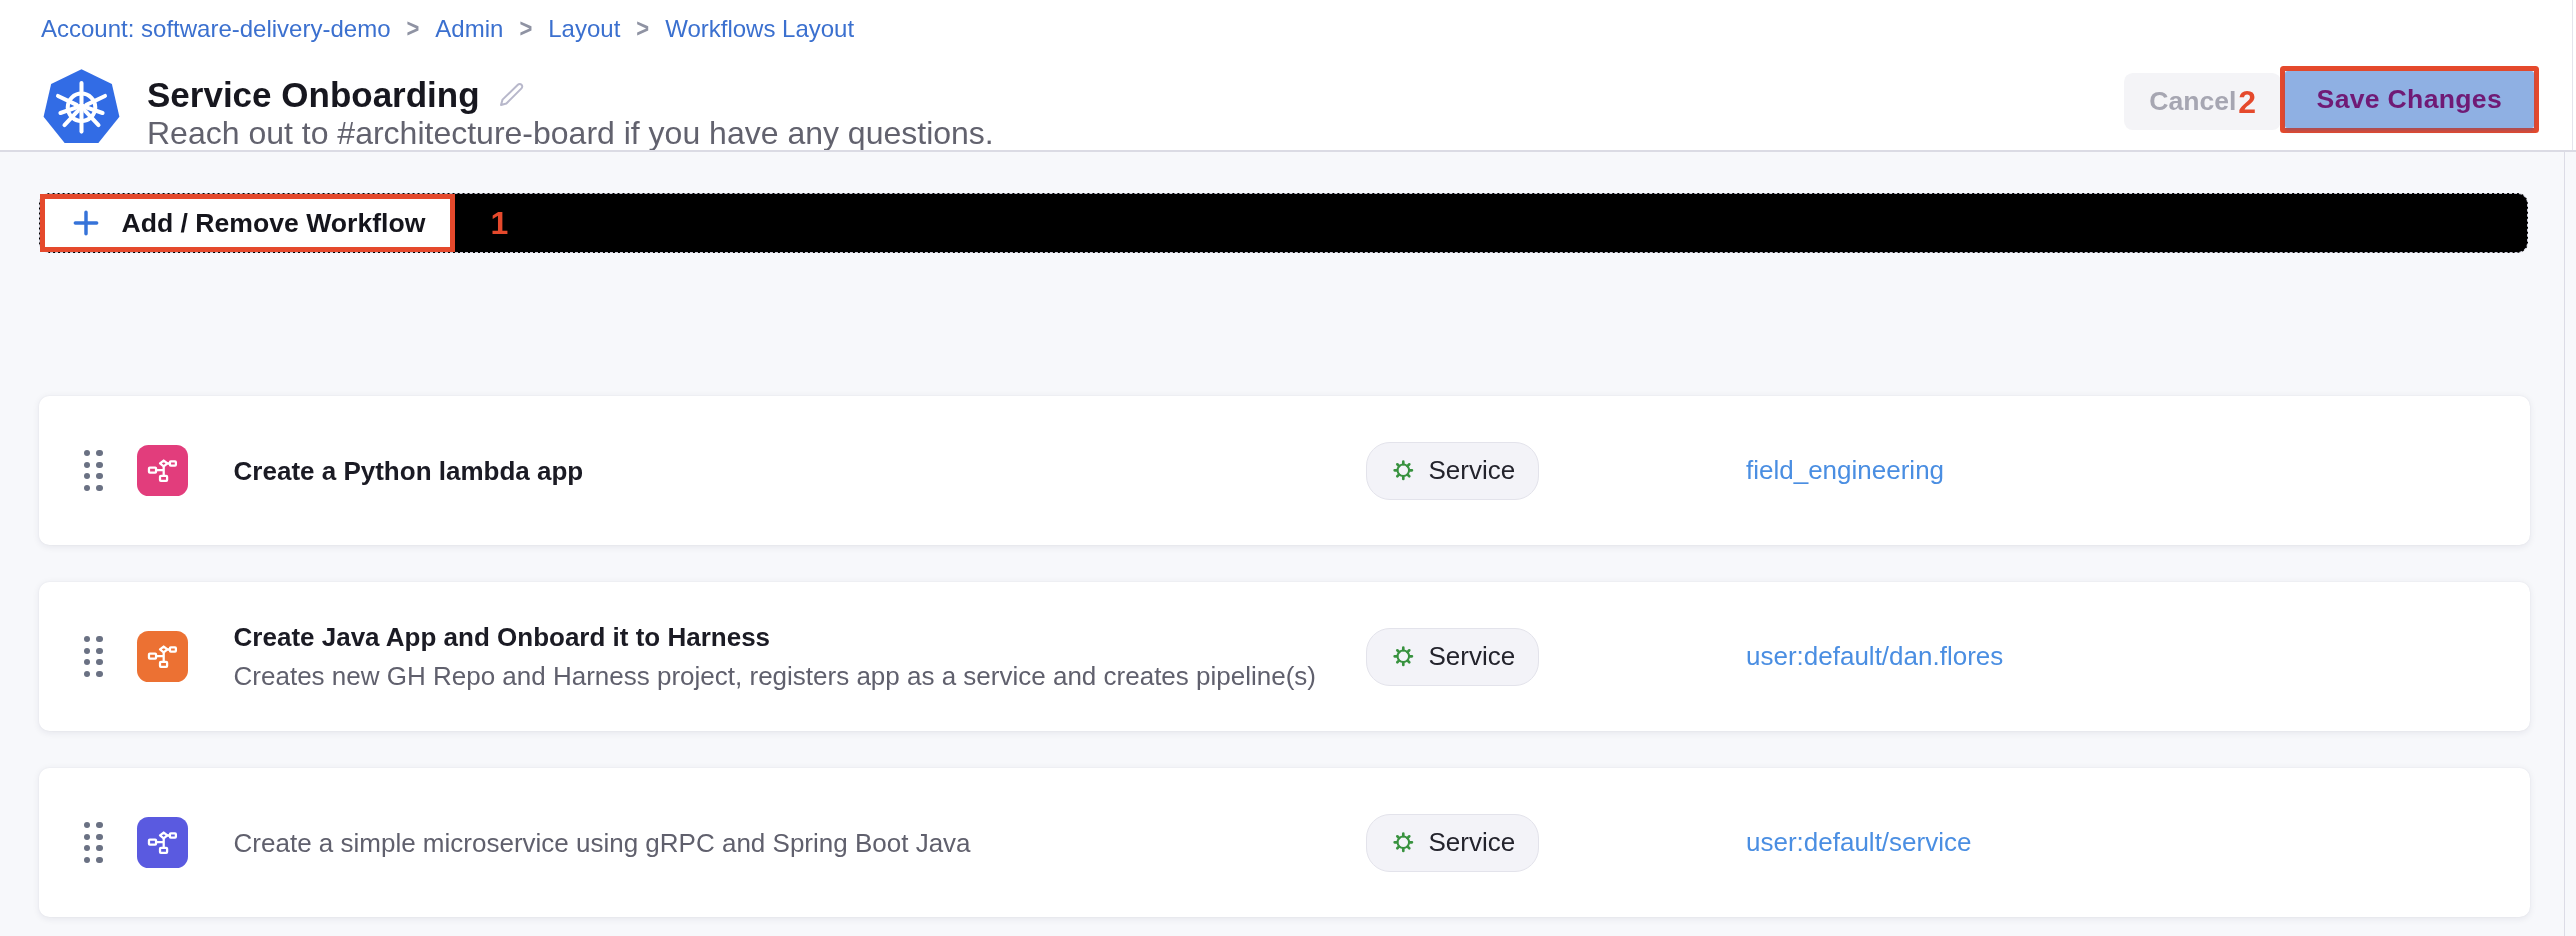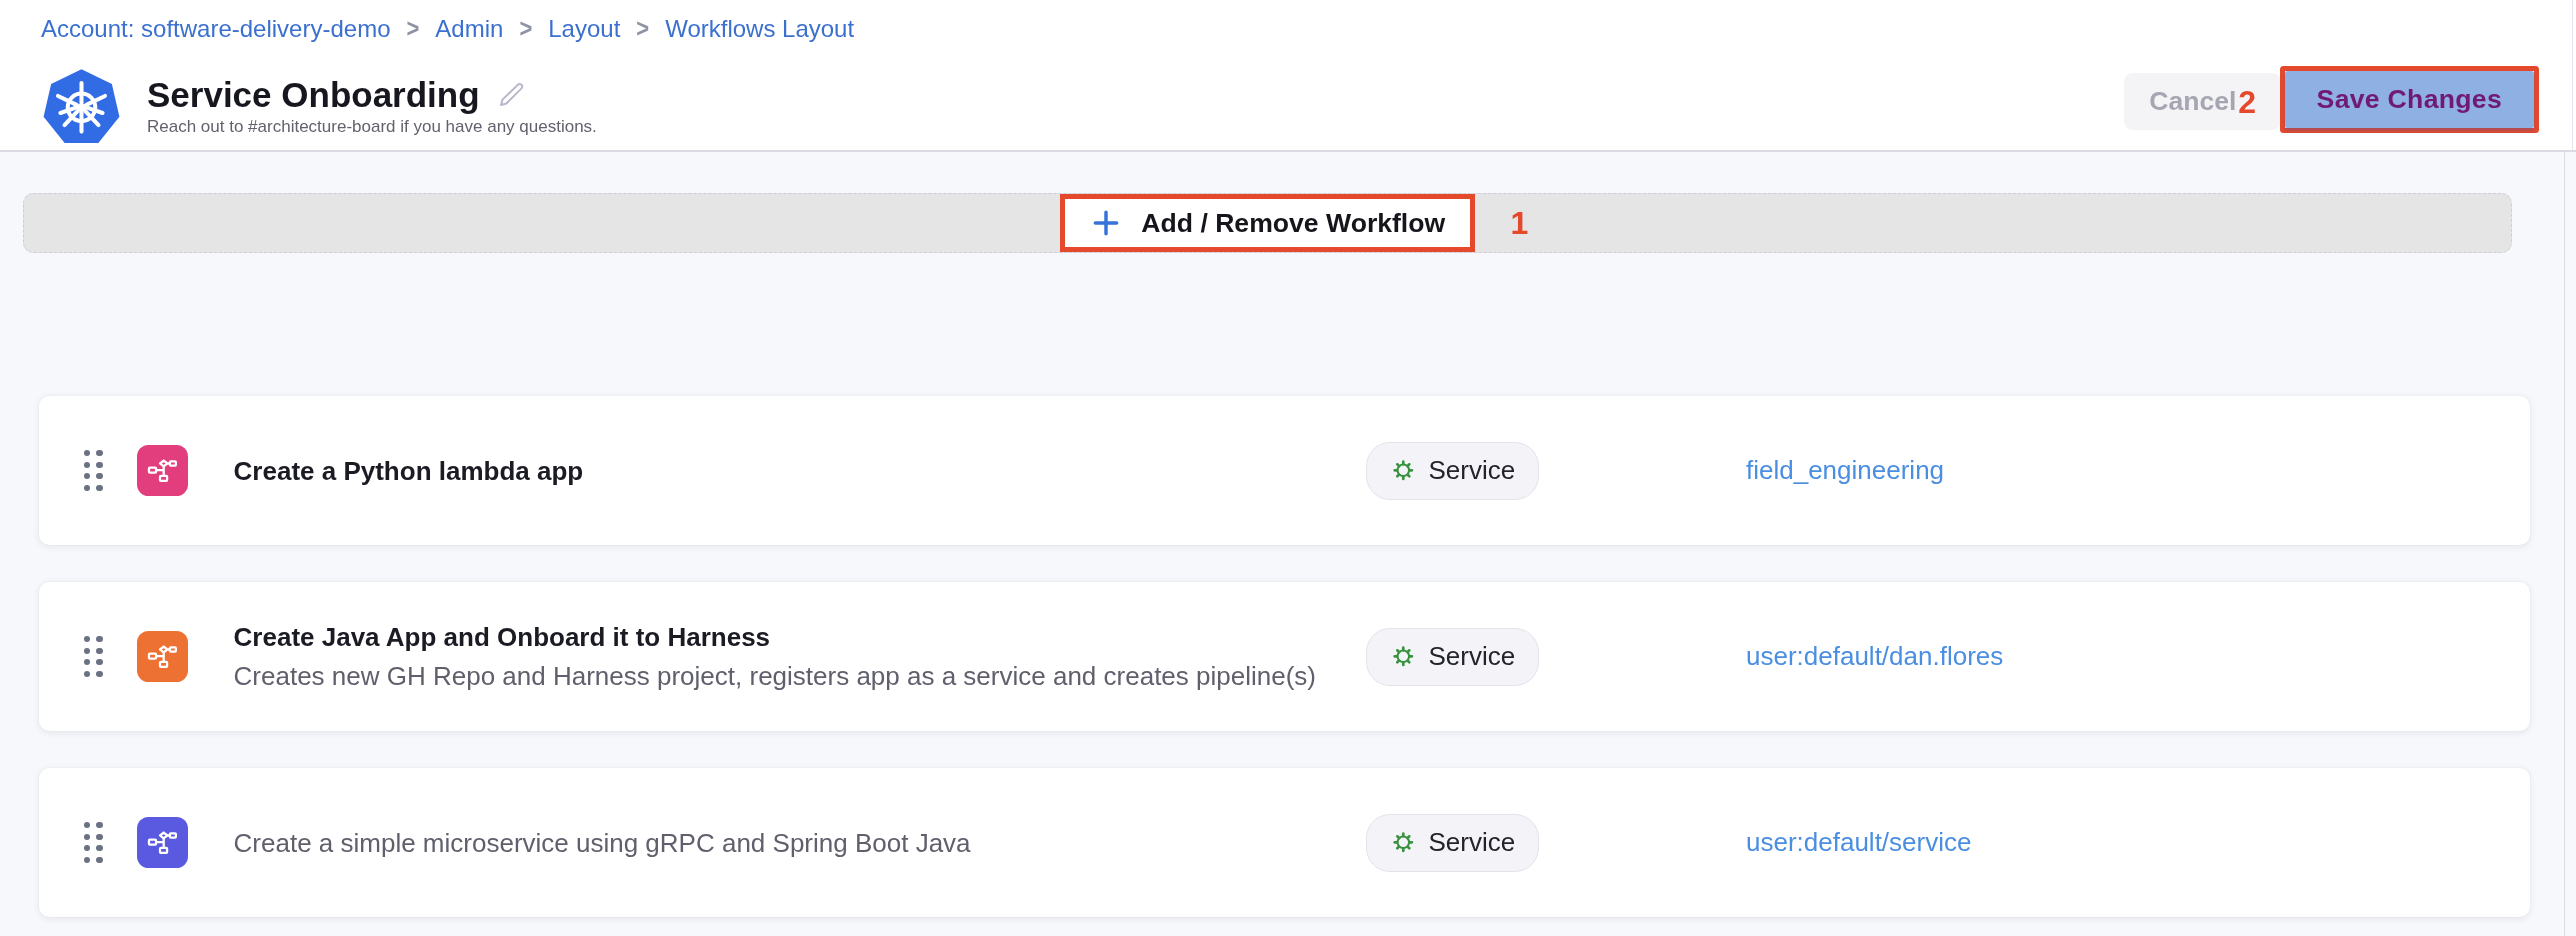--- a/index.html
+++ b/index.html
@@ -8,39 +8,39 @@
 
   
   .topbar{position:absolute;top:0;left:0;width:2576px;height:150px;background:#fff;}
   .breadcrumb{position:absolute;top:14px;left:41px;display:flex;align-items:center;gap:16px;font-size:24px;line-height:30px;}
   .crumb{color:#3b70cf;cursor:pointer;text-decoration:none;}
   .crumb-sep{color:#8f93a3;font-size:22px;font-weight:700;transform:scaleY(1.15);}
   .k8s-logo{position:absolute;top:66px;left:41px;width:81px;height:81px;}
   .title-line{position:absolute;top:51px;left:147px;display:flex;align-items:center;gap:17.7px;}
   .page-title{font-size:35px;font-weight:700;color:#17171f;line-height:42px;}
   .edit-pencil{display:flex;align-items:center;cursor:pointer;}
-  .subtitle{position:absolute;top:111px;left:147px;font-size:17px;color:#62626e;line-height:32px;}
+  .subtitle{position:absolute;top:117px;left:147px;font-size:32px;color:#62626e;line-height:32px;}
 
   .cancel-btn{position:absolute;top:73px;right:295px;height:57px;padding:0 25px;display:flex;align-items:center;
     background:#f4f4f7;border:none;border-radius:8.9px;font-size:26.6px;font-weight:700;color:#a6a6b2;
     font-family:"Liberation Sans",sans-serif;cursor:pointer;}
   .annot-num{font-size:32px;font-weight:700;line-height:1;}
   .cancel-btn .annot-num{margin-left:1.8px;}
   .save-annot{position:absolute;top:66px;right:37px;border:5.3px solid transparent;border-radius:3.5px;}
   .save-btn{height:57px;padding:0 32px;display:flex;align-items:center;background:#8fb0e3;border:none;border-radius:2.7px;
     font-size:26.6px;font-weight:700;color:#701a75;font-family:"Liberation Sans",sans-serif;letter-spacing:0.3px;cursor:pointer;
     box-shadow:0 2.7px 3.5px rgba(70,90,160,.35);}
 
   .divider{position:absolute;top:150px;left:0;width:2576px;height:1.8px;background:#dbdbe4;}
 
   
   .main{position:absolute;top:152px;left:0;width:2576px;height:784px;background:#f7f8fb;}
 
-  .add-zone{position:absolute;top:41px;left:23px;width:2487px;height:58px;background:#e5e5e5;border:1.8px dashed #cdcdd9;
-    border-radius:10.6px;display:flex;align-items:center;justify-content:center;}
+  .add-zone{position:absolute;top:41px;left:39px;width:2487px;height:58px;background:#000000;border:1.8px dashed #cdcdd9;
+    border-radius:10.6px;display:flex;align-items:center;}
   .add-annot{position:relative;border:5.3px solid transparent;}
   .add-btn{height:48px;padding:0 25px;display:flex;align-items:center;gap:19.5px;background:#fff;border:none;
     font-size:26.6px;font-weight:700;color:#15151c;font-family:"Liberation Sans",sans-serif;cursor:pointer;}
   .annot-1{position:absolute;right:-58px;top:50%;transform:translateY(-50%);}
 
   .table-head{position:absolute;top:182px;left:39px;width:2487px;display:grid;grid-template-columns:1315px 392px auto;
     font-size:22px;font-weight:700;color:#17171f;letter-spacing:0.4px;}
   .table-head .c1{padding-left:91px;}
 
   .rows{position:absolute;top:244px;left:39px;width:2491px;display:flex;flex-direction:column;gap:37px;}

